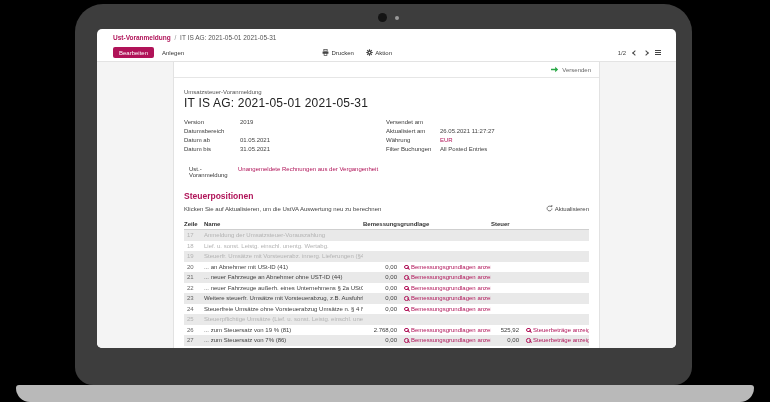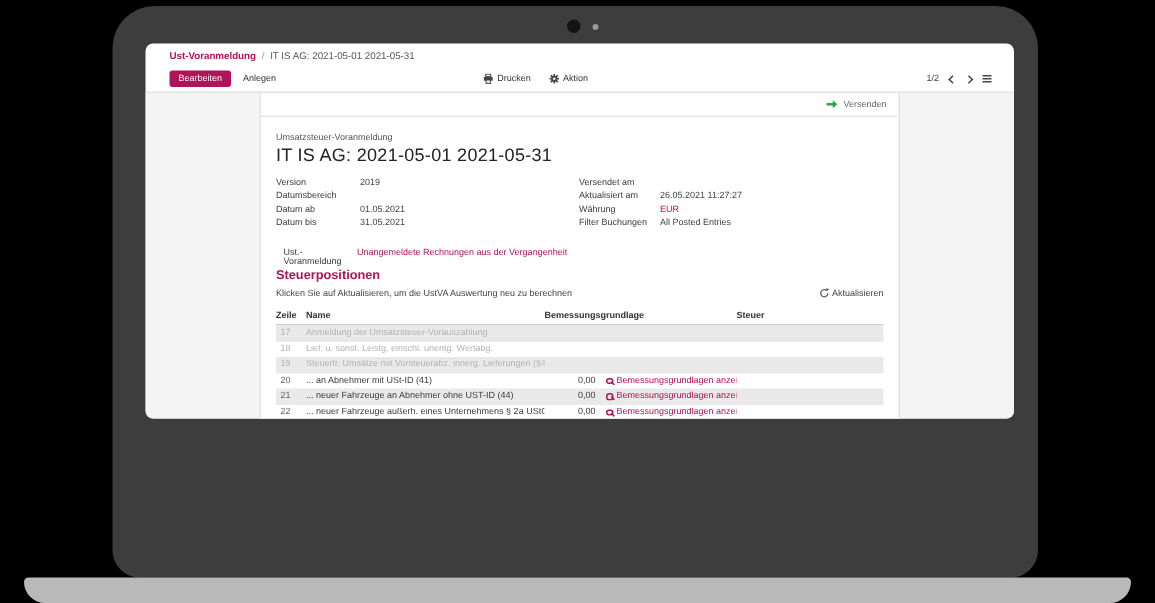--- a/index.html
+++ b/index.html
@@ -10,21 +10,21 @@
   *{box-sizing:border-box;margin:0;padding:0;}
   html,body{width:770px;height:402px;overflow:hidden;background:#000;
     font-family:"Liberation Sans","DejaVu Sans",sans-serif;}
   .stage{position:relative;width:770px;height:402px;background:#000;}
 
   
   .laptop{position:absolute;left:75px;top:4px;width:617px;height:381px;
     background:var(--frame);border-radius:28px 28px 18px 18px;}
   .cam-big{position:absolute;left:303px;top:9px;width:9px;height:9px;border-radius:50%;background:#141414;}
   .cam-small{position:absolute;left:320px;top:12px;width:4px;height:4px;border-radius:50%;background:#9a9a9a;}
-  .screen{position:absolute;left:22px;top:25px;width:579px;height:250px;background:#fff;
+  .screen{position:absolute;left:22px;top:25px;width:579px;height:319px;background:#fff;
     border-radius:5px;overflow:hidden;}
   .base{position:absolute;left:16px;top:385px;width:738px;height:17px;background:var(--base);
     border-radius:3px 3px 14px 14px;}
 
   
   .crumbbar{height:15px;padding:5px 0 0 16px;font-size:6.5px;white-space:nowrap;}
   .crumb-app{color:var(--primary);font-weight:700;}
   .crumb-sep{color:#999;margin:0 2px;}
   .crumb-rec{color:#555;}
   .toolbar{position:relative;height:18px;border-bottom:1px solid #e3e3e3;
@@ -58,21 +58,21 @@
   .form{display:grid;grid-template-columns:56px 146px 54px 1fr;margin-top:9px;
     font-size:6px;color:var(--txt);row-gap:3px;}
   .flabel{color:#3b3b3b;}
   .fvalue{color:#444;}
   .fvalue.accent{color:var(--link);}
 
   .ustva-row{margin-top:14px;padding-left:5px;display:flex;font-size:6px;}
   .ustva-label{width:49px;color:#3b3b3b;}
   .ustva-link{color:var(--link);}
 
-  .sec-heading{font-size:8.5px;font-weight:700;color:var(--primary);}
+  .sec-heading{margin-top:13px;font-size:8.5px;font-weight:700;color:var(--primary);}
   .sec-sub{margin-top:4px;display:flex;align-items:center;font-size:6px;color:#444;}
   .refresh{margin-left:auto;display:flex;align-items:center;gap:2px;color:#444;background:none;border:none;font-size:6px;font-family:inherit;}
 
   .tgrid{display:grid;grid-template-columns:20px 1fr 36px 92px 30px 68px;align-items:center;}
   .thead{margin-top:7px;height:11px;border-bottom:1px solid #cfcfcf;
     font-size:6px;font-weight:700;color:#333;}
   .th-base{grid-column:3/5;}
   .th-tax{grid-column:5/7;}
   .trow{height:10.5px;font-size:6px;color:#3d3d3d;}
   .trow.stripe{background:var(--stripe);}

